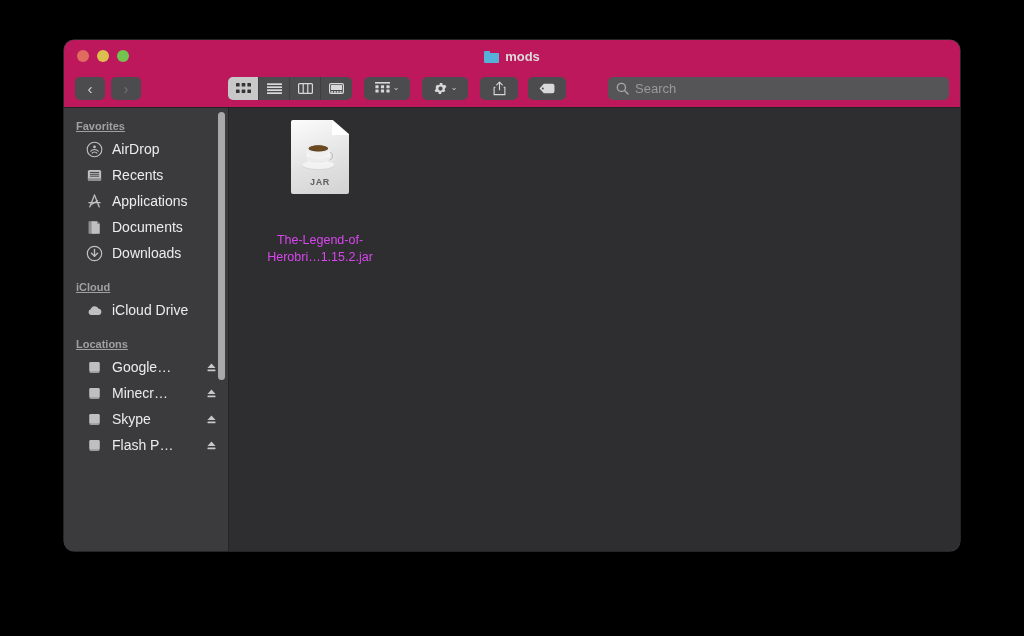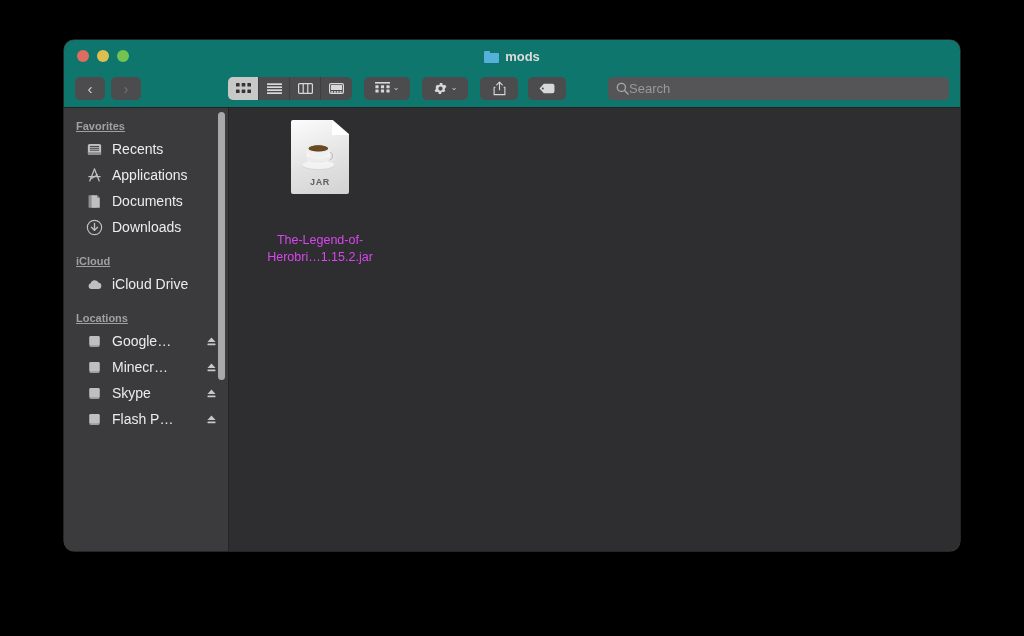--- a/index.html
+++ b/index.html
@@ -18,21 +18,21 @@
     border-radius: 10px;
     overflow: hidden;
     background: #2e2e30;
     box-shadow: 0 0 0 0.5px #4a4a4c;
   }
 
   
   .titlebar {
     position: relative;
     height: 68px;
-    background: #0f766e;
+    background: #be185d;
     border-bottom: 1px solid #222224;
   }
   .traffic-lights {
     position: absolute;
     left: 13px; top: 10px;
     display: flex; gap: 8px;
   }
   .light { width: 12px; height: 12px; border-radius: 50%; }
   .light.red    { background: #e06c60; }
   .light.yellow { background: #ddbf50; }
@@ -108,20 +108,21 @@
   .plain-btn { margin-left: 12px; width: 38px; }
   .plain-btn.tag-btn { margin-left: 10px; }
 
   .search-field {
     margin-left: 42px;
     flex: 1;
     height: 23px;
     background: #555557;
     border-radius: 5px;
     display: flex; align-items: center;
+    gap: 6px;
     padding: 0 8px;
   }
   .search-placeholder {
     font-size: 13px; color: #9a9a9c;
   }
 
   
   .body-split {
     position: absolute;
     top: 68px; left: 0; right: 0; bottom: 0;
@@ -335,20 +336,29 @@
       </div>
 
     </div>
   </div>
 
   <div class="body-split">
 
     <div class="sidebar">
       <div id="sidebar-host">
           <div class="sb-section">Favorites</div>
+          <div class="sb-item">
+            <span class="sb-icon"><svg viewBox="0 0 20 20" width="17" height="17">
+                <circle cx="10" cy="10" r="8.6" fill="none" stroke="#bfbfc1" stroke-width="1.3"></circle>
+           <path d="M5.2 12.4a6 6 0 0 1 9.6 0" fill="none" stroke="#bfbfc1" stroke-width="1.3"></path>
+           <path d="M6.9 14.6a3.8 3.8 0 0 1 6.2 0" fill="none" stroke="#bfbfc1" stroke-width="1.3"></path>
+           <circle cx="10" cy="7" r="1.6" fill="#bfbfc1"></circle>
+              </svg></span>
+            <span class="sb-label">AirDrop</span>
+          </div>
           <div class="sb-item">
             <span class="sb-icon"><svg viewBox="0 0 20 20" width="17" height="17">
                 <rect x="2.2" y="3.4" width="15.6" height="13.2" rx="2" fill="#bfbfc1"></rect>
            <g stroke="#3b3b3d" stroke-width="1.1">
              <line x1="4.6" y1="6.4" x2="15.4" y2="6.4"></line>
              <line x1="4.6" y1="8.6" x2="15.4" y2="8.6"></line>
              <line x1="4.6" y1="10.8" x2="15.4" y2="10.8"></line>
            </g>
            <path d="M2.2 13.2h15.6v1.4a2 2 0 0 1-2 2H4.2a2 2 0 0 1-2-2z" fill="#8e8e90"></path>
               </svg></span>

